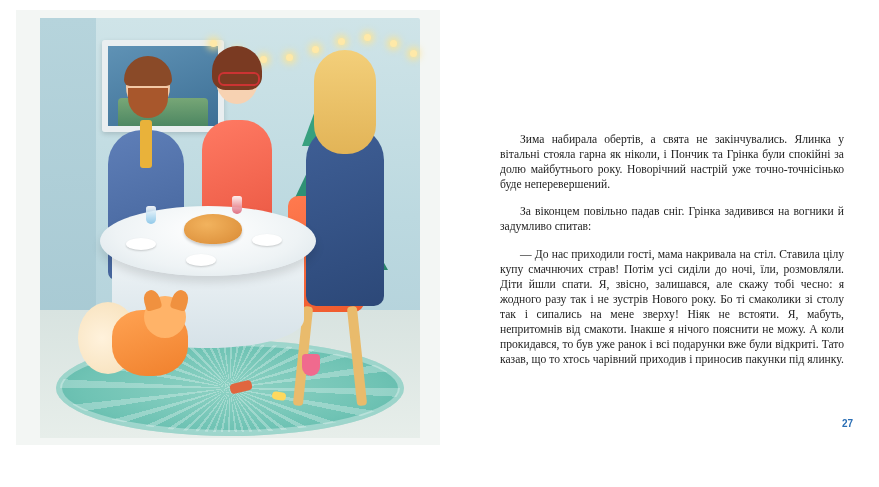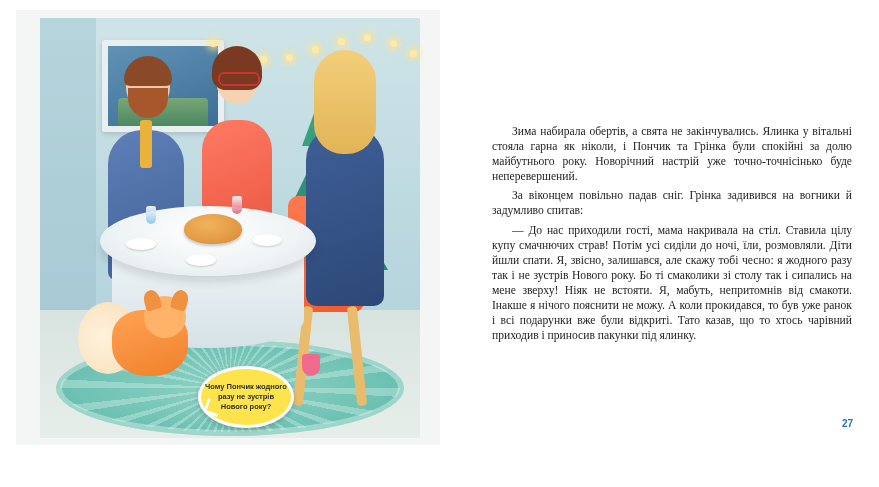--- a/index.html
+++ b/index.html
@@ -303,21 +303,21 @@
     left: 36px;
     top: 120px;
     width: 368px;
     font-family: "Liberation Serif", serif;
     font-size: 11.6px;
     line-height: 15.1px;
     color: #1d1d1d;
     text-align: justify;
   }
   .body-text p {
-    margin: 4px;
+    margin: 12px;
     text-indent: 20px;
   }
   .body-text p.dialog {
     text-indent: 20px;
   }
   .page-number {
     position: absolute;
     right: 26px;
     bottom: 58px;
     font-family: "Liberation Sans", sans-serif;
@@ -411,23 +411,20 @@
         <div class="dog-body"></div>
         <div class="dog-head"></div>
         <div class="dog-ear" style="left:128px; top:280px; transform:rotate(-16deg);"></div>
         <div class="dog-ear" style="left:156px; top:280px; transform:rotate(16deg);"></div>
       </div>
 
       <div class="floor-item" style="left:214px; top:372px; width:22px; height:10px; background:#e0663f; transform:rotate(-14deg);"></div>
       <div class="floor-item" style="left:256px; top:382px; width:14px; height:8px; background:#ffd95e; transform:rotate(10deg);"></div>
       <div class="floor-item" style="left:286px; top:344px; width:18px; height:22px; background:#f06a8e; border-radius:4px 4px 10px 10px;"></div>
 
-      <div class="bubble">
-        <span>Чому Пончик жодного разу не зустрів Нового року?</span>
-      </div>
 
     </div>
   </div>
 
   <div class="spine"></div>
 
   <div class="page-right">
 
 
     <div class="body-text">

